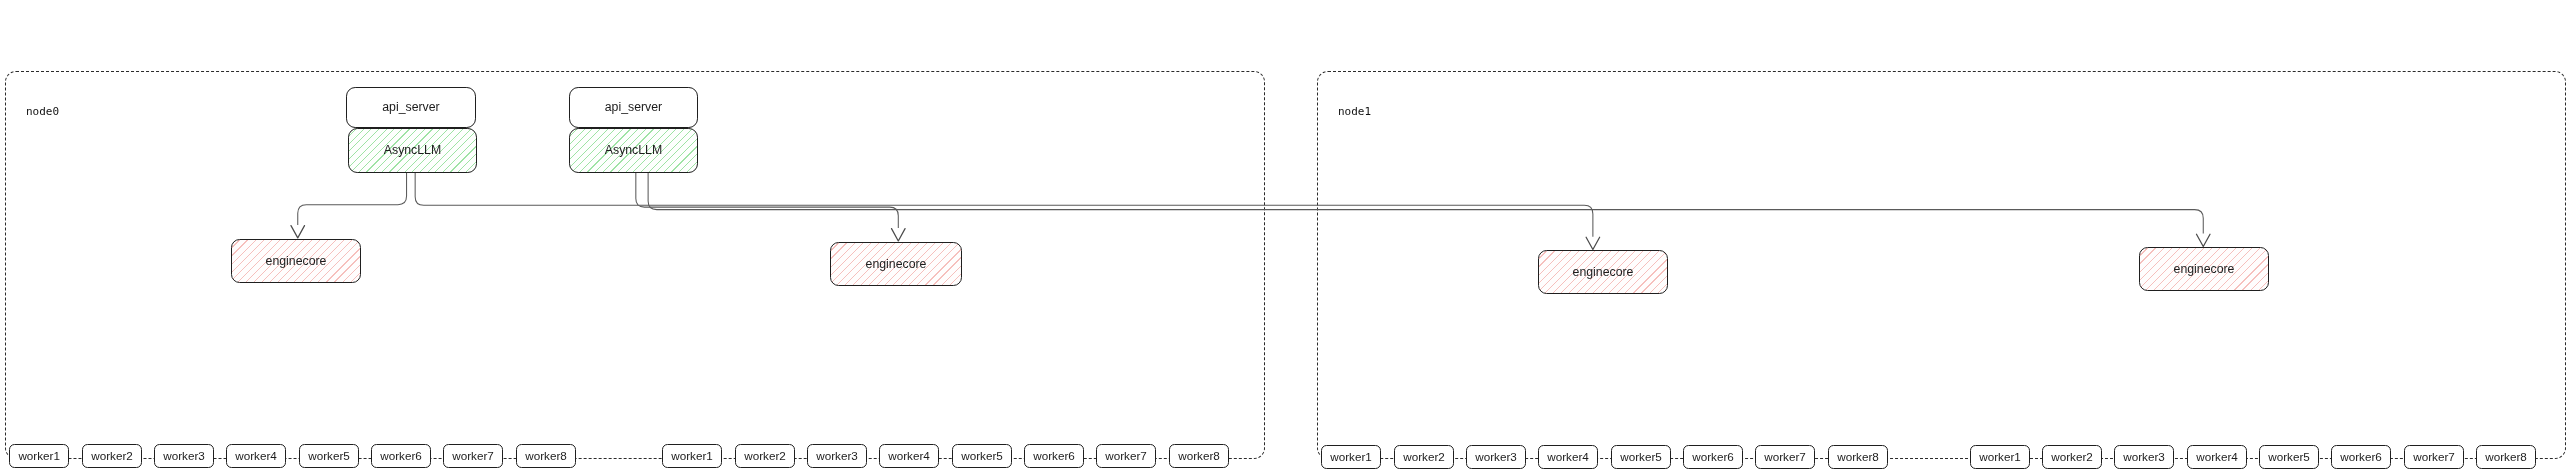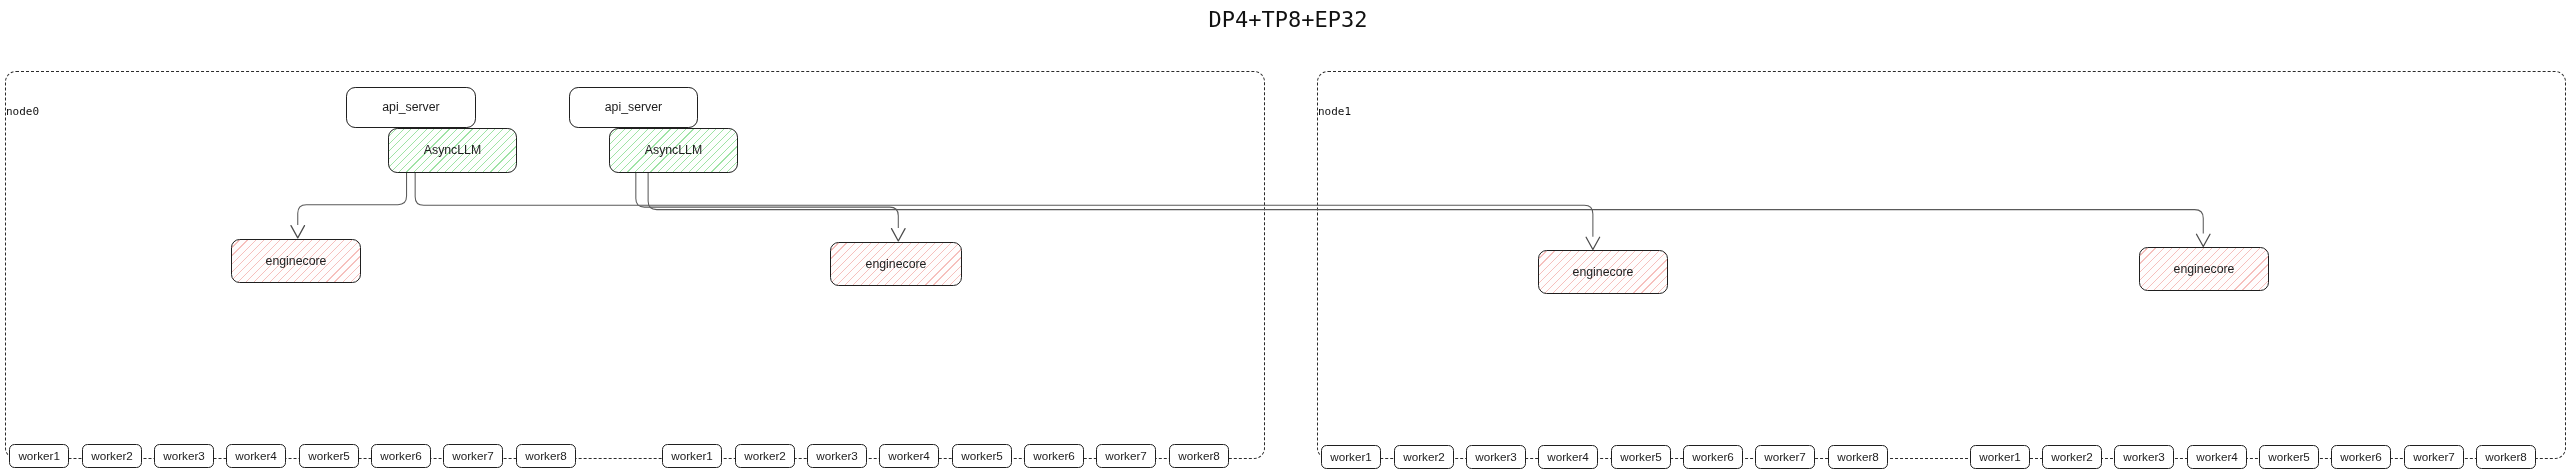--- a/index.html
+++ b/index.html
@@ -8,51 +8,49 @@
 
   .diagram-title{
     position:absolute;top:7.4px;left:0;width:100%;text-align:center;
     font-family:"DejaVu Sans Mono",monospace;font-size:22px;font-weight:500;color:#111;
   }
 
   .node{
     position:absolute;border:1.5px dashed #2b2b2b;border-radius:11px;background:transparent;
   }
   .node-label{
-    position:absolute;top:33px;left:0;
+    position:absolute;top:33px;left:20px;
     font-family:"DejaVu Sans Mono",monospace;font-size:11px;color:#111;
   }
 
   .box{
     position:absolute;display:flex;align-items:center;justify-content:center;
     box-sizing:border-box;border:1.5px solid #1f1f1f;background:#ffffff;
     color:#1c1c1c;font-size:12.3px;line-height:1;text-align:center;
   }
   .api{border-radius:9.2px;}
   .async{
     border-radius:9.2px;background-color:#fdfffd;
     background-image:repeating-linear-gradient(135deg, rgba(0,0,0,0) 0px, rgba(0,0,0,0) 4.6px, #9fe3a5 4.6px, #9fe3a5 5.4px);
-    margin-left:40px;
   }
   .engine{
     border-radius:8.6px;background-color:#fffdfd;
     background-image:repeating-linear-gradient(135deg, rgba(0,0,0,0) 0px, rgba(0,0,0,0) 4.9px, #f6c0bd 4.9px, #f6c0bd 5.7px);
   }
   .worker{border-radius:5.5px;border-width:1.2px;font-size:11.7px;margin-top:33px;}
 
   svg.edges{position:absolute;left:0;top:0;pointer-events:none;}
   .edge{fill:none;stroke:#5a5a5a;stroke-width:1.7px;}
   .arrowhead{fill:none;stroke:#4a4a4a;stroke-width:2px;stroke-linecap:round;}
 </style>
 </head>
 <body>
 
 <div class="canvas">
 
-  <div class="diagram-title">DP4+TP8+EP32</div>
 
   <div class="node" style="left:4.9px;top:71px;width:1258px;height:386px;">
     <span class="node-label">node0</span>
   </div>
   <div class="node" style="left:1317px;top:71px;width:1247px;height:386px;">
     <span class="node-label">node1</span>
   </div>
 
   <svg class="edges" width="2576" height="469" viewBox="0 0 4188 763">
     <path class="edge" d="M660,281 L660,319 Q660,333 646,333 L497,333 Q483,333 483,347 L483,366"></path>

